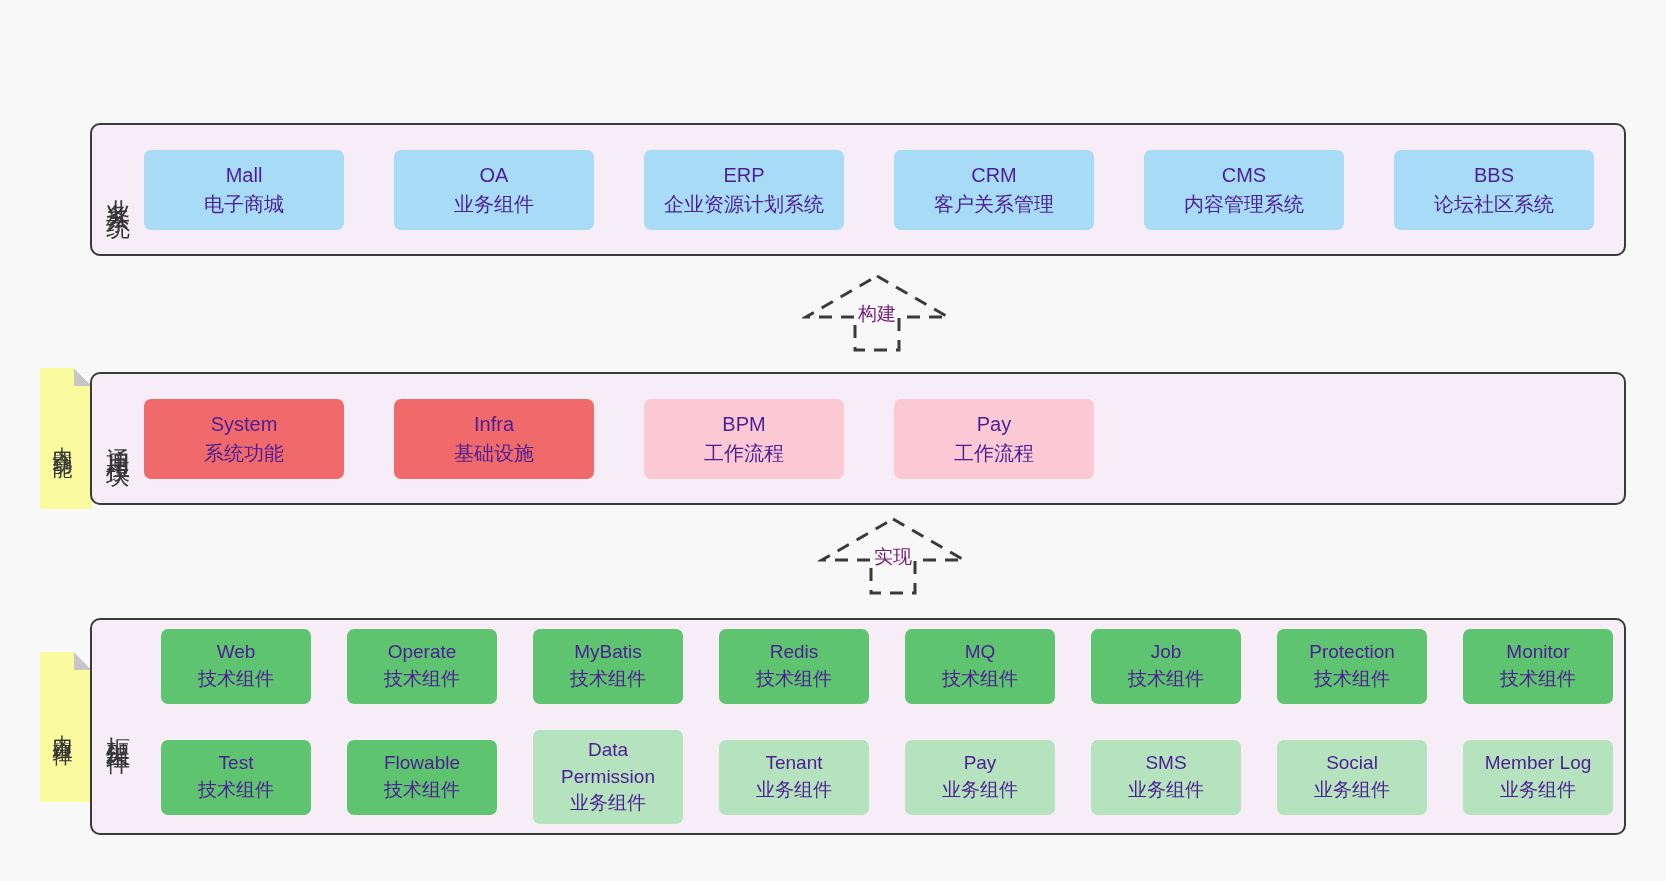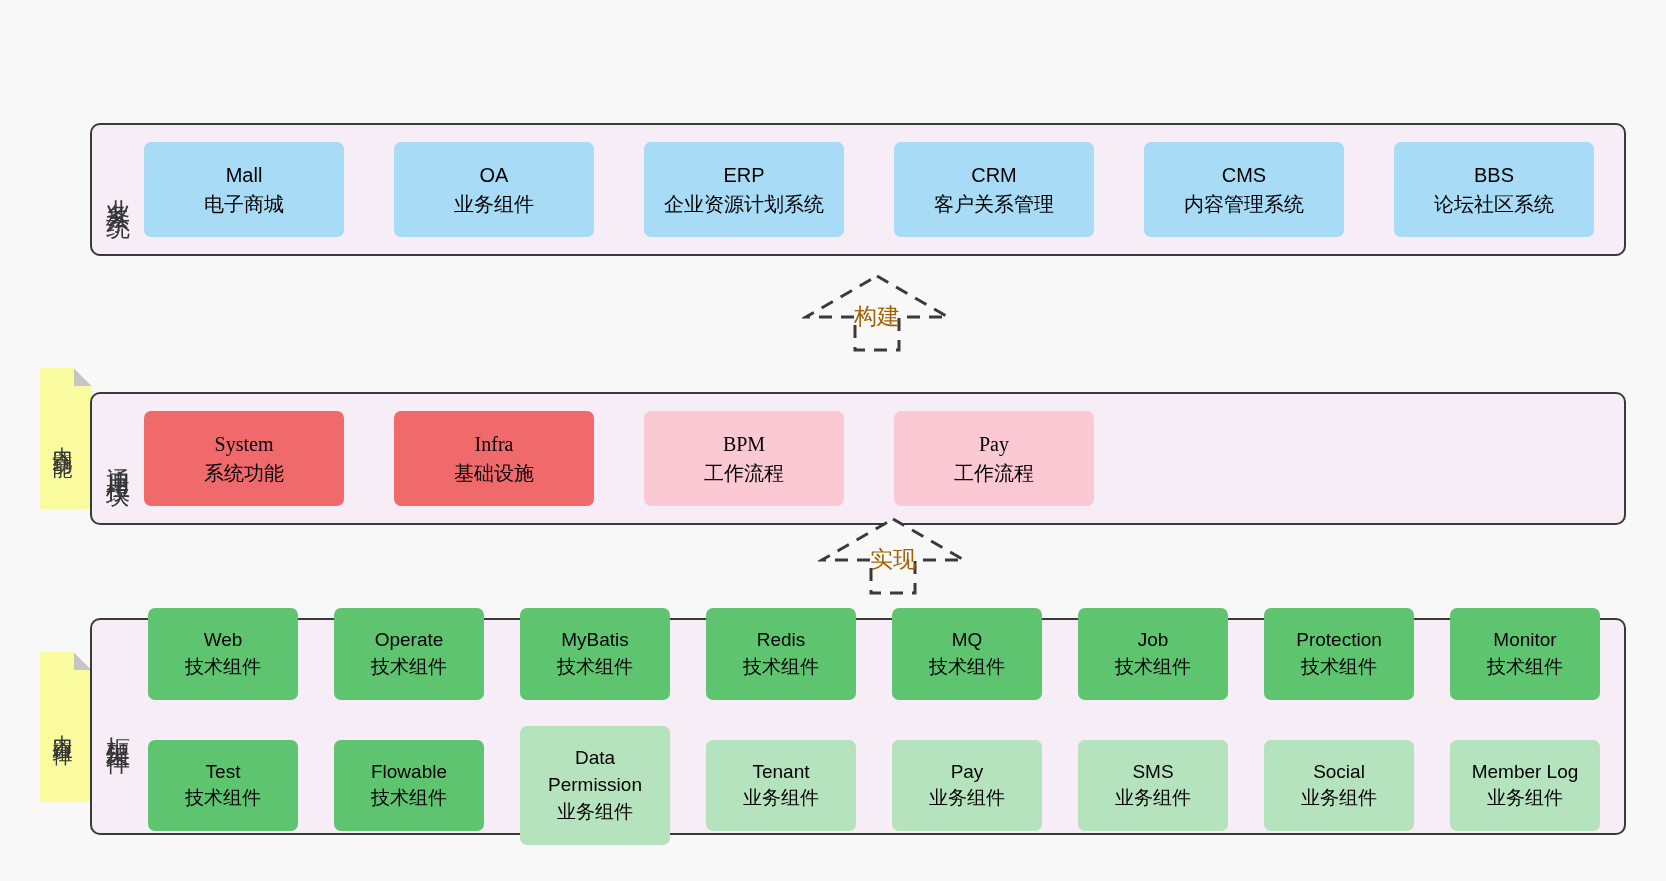--- a/index.html
+++ b/index.html
@@ -5,37 +5,37 @@
   html,body { margin:0; padding:0; background:#f8f8f8; }
   body { font-family:"Liberation Sans","DejaVu Sans",sans-serif; color:#363636; }
   .stage { position:relative; width:1666px; height:881px; background:#f8f8f8; overflow:hidden; }
 
   .band {
     position:absolute; left:90px; width:1536px;
     background:#f7edf6; border:2px solid #3a3a3a; border-radius:10px;
     box-sizing:border-box; display:flex; align-items:center; z-index:2;
   }
   .band-business  { top:123px; height:133px; }
-  .band-modules   { top:392px; height:133px;font-family:Liberation Serif, serif; }
+  .band-modules   { top:372px; height:133px; }
   .band-framework { top:618px; height:217px; }
 
   .band-label {
     flex:none; margin-left:14px;
     writing-mode:vertical-rl; text-orientation:upright;
     font-size:24px; letter-spacing:5px; line-height:1; color:#363636;
   }
 
   .boxes { display:flex; align-items:center; margin-left:14px; gap:50px; }
   .rows  { display:flex; flex-direction:column; gap:26px; margin-left:14px; }
-  .rows .boxes { margin-left:4px; gap:36px; }
+  .rows .boxes { margin-left:17px; gap:36px; }
 
   .box {
-    box-sizing:border-box; border-radius:7px; padding:19px 10px;
+    box-sizing:border-box; border-radius:7px; padding:7px 10px;
     display:flex; flex-direction:column; align-items:center; justify-content:center;
-    text-align:center; color:#000000;
+    text-align:center; color:#4c1d95;
   }
   .b-lg { width:200px; min-height:80px; font-size:20px; }
   .b-sm { width:150px; min-height:75px; font-size:19px; }
   .ln { line-height:1.42; }
 
   .blue       { background:#a8dbf5; }
   .red        { background:#f16a6b; }
   .pink       { background:#fbc9d4; }
   .green      { background:#5fc46f; }
   .lightgreen { background:#b5e3bd; }
@@ -55,21 +55,21 @@
     position:absolute; top:0; right:0; width:18px; height:18px;
     background:linear-gradient(225deg,#f8f8f8 0%,#f8f8f8 50%,#c6c6c6 50%,#c6c6c6 100%);
   }
 
   .arrow { position:absolute; width:150px; height:80px; z-index:3; }
   .arrow-build     { left:802px; top:273px; }
   .arrow-implement { left:818px; top:516px; }
   .arrow svg { display:block; }
   .arrow-label {
     position:absolute; left:0; right:0; top:28px; text-align:center;
-    font-size:23px; color:#a16207;
+    font-size:19px; color:#701a75;
   }
 </style>
 </head>
 <body>
 
 <div class="stage">
 
   <div class="sticky sticky-functions">
     <span class="sticky-label">内置功能</span>
     <span class="fold"></span>

